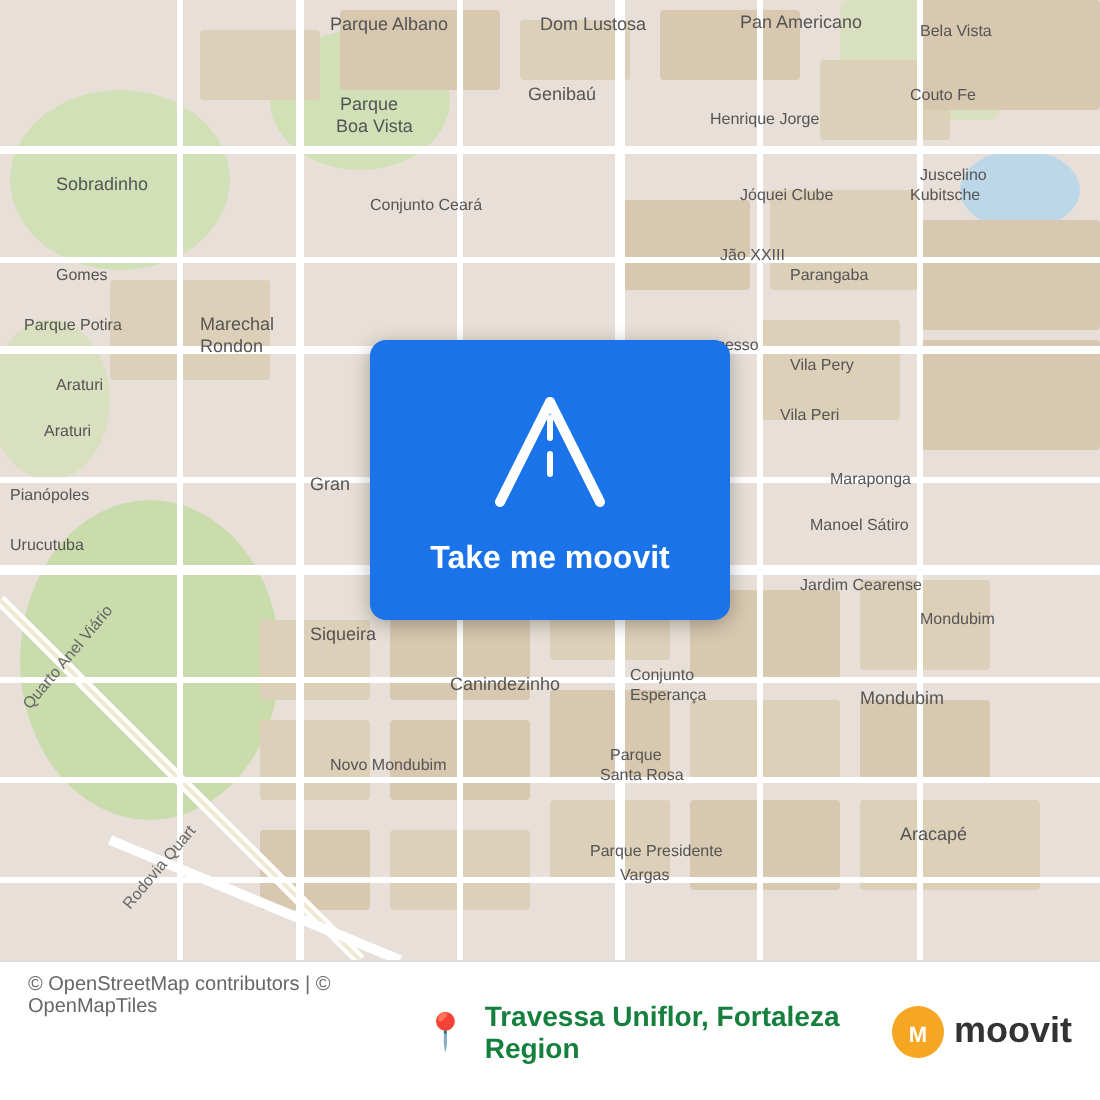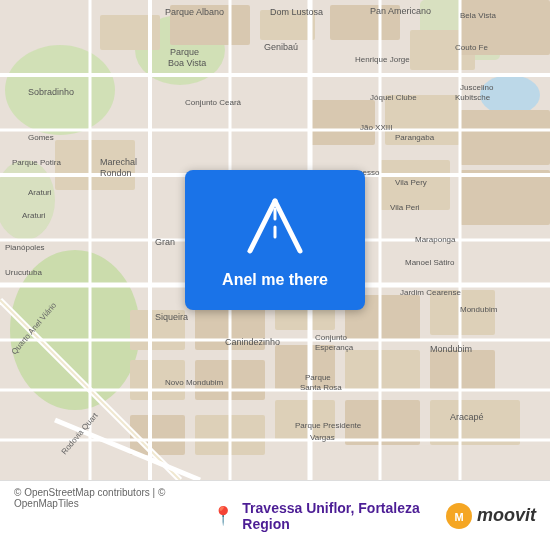--- a/index.html
+++ b/index.html
@@ -92,27 +92,26 @@
 
     .moovit-icon {
       width: 28px;
       height: 28px;
     }
 
     .moovit-text {
       font-size: 18px;
       font-weight: bold;
       color: #333;
-      font-style: italic;
     }
 
     .location-name {
       font-size: 14px;
       font-weight: 600;
-      color: #4c1d95;
+      color: #15803d;
     }
 
     .pin-icon {
       color: #e84040;
       font-size: 18px;
     }
   </style>
 </head>
 <body>
 
@@ -233,21 +232,21 @@
   <div class="button-overlay">
 
     <svg class="road-icon" viewBox="0 0 70 70" xmlns="http://www.w3.org/2000/svg">
 
       <line x1="35" y1="10" x2="10" y2="60" stroke="white" stroke-width="5" stroke-linecap="round"></line>
       <line x1="35" y1="10" x2="60" y2="60" stroke="white" stroke-width="5" stroke-linecap="round"></line>
 
       <line x1="35" y1="18" x2="35" y2="28" stroke="white" stroke-width="3" stroke-linecap="round"></line>
       <line x1="35" y1="36" x2="35" y2="46" stroke="white" stroke-width="3" stroke-linecap="round"></line>
     </svg>
-    <span class="button-label">Anel me there</span>
+    <span class="button-label">Take me moovit</span>
   </div>
 </div>
 
 <div id="bottom-bar">
   <div class="attribution">© OpenStreetMap contributors | © OpenMapTiles</div>
   <div class="location-row">
     <span class="pin-icon">📍</span>
     <span class="location-name">Travessa Uniflor, Fortaleza Region</span>
     <div class="moovit-logo">
 

